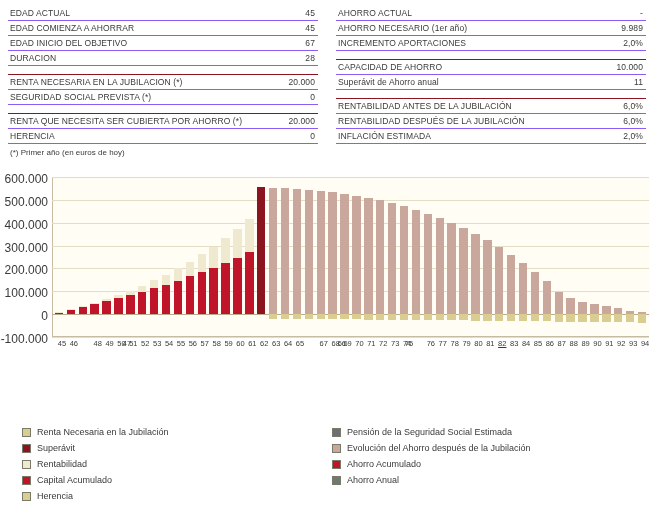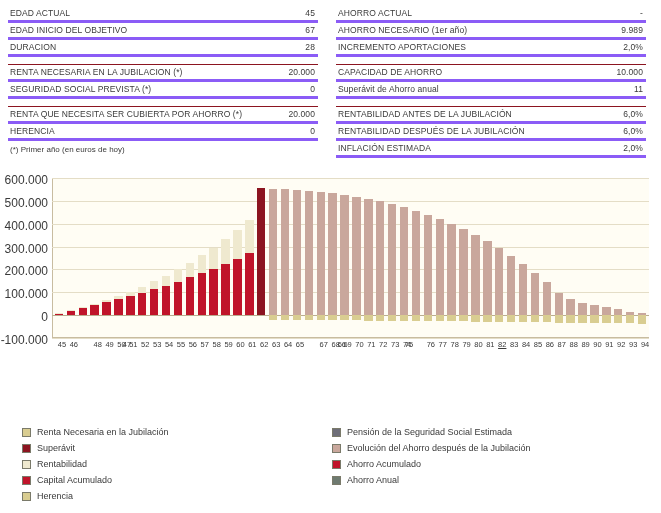--- a/index.html
+++ b/index.html
@@ -23,21 +23,21 @@
     gap: 18px;
     padding: 6px 8px 0 8px;
     box-sizing: border-box;
   }
   .tblcol { width: 310px; }
 
   .tbl { width: 100%; border-collapse: collapse; }
   .tbl td {
     font-size: 8.5px;
     padding: 2px 3px 2px 2px;
-    border-bottom: 3px solid #8b5cf6;
+    border-bottom: 1px solid #8b5cf6;
     white-space: nowrap;
     color: #3a3a3a;
     letter-spacing: 0.1px;
   }
   .tbl td.val {
     text-align: right;
     width: 78px;
   }
   .spacer { height: 9px; }
   .spacer td { border-bottom: none !important; padding: 0; }
@@ -140,20 +140,24 @@
 </head>
 <body>
 
 <div class="tables">
 
   <div class="tblcol">
     <table class="tbl">
       <tbody>
           <tr>
         <td>EDAD ACTUAL</td>
+        <td class="val">45</td>
+      </tr>
+      <tr>
+        <td>EDAD COMIENZA A AHORRAR</td>
         <td class="val">45</td>
       </tr>
       <tr>
         <td>EDAD INICIO DEL OBJETIVO</td>
         <td class="val">67</td>
       </tr>
       <tr>
         <td>DURACION</td>
         <td class="val">28</td>
       </tr>

